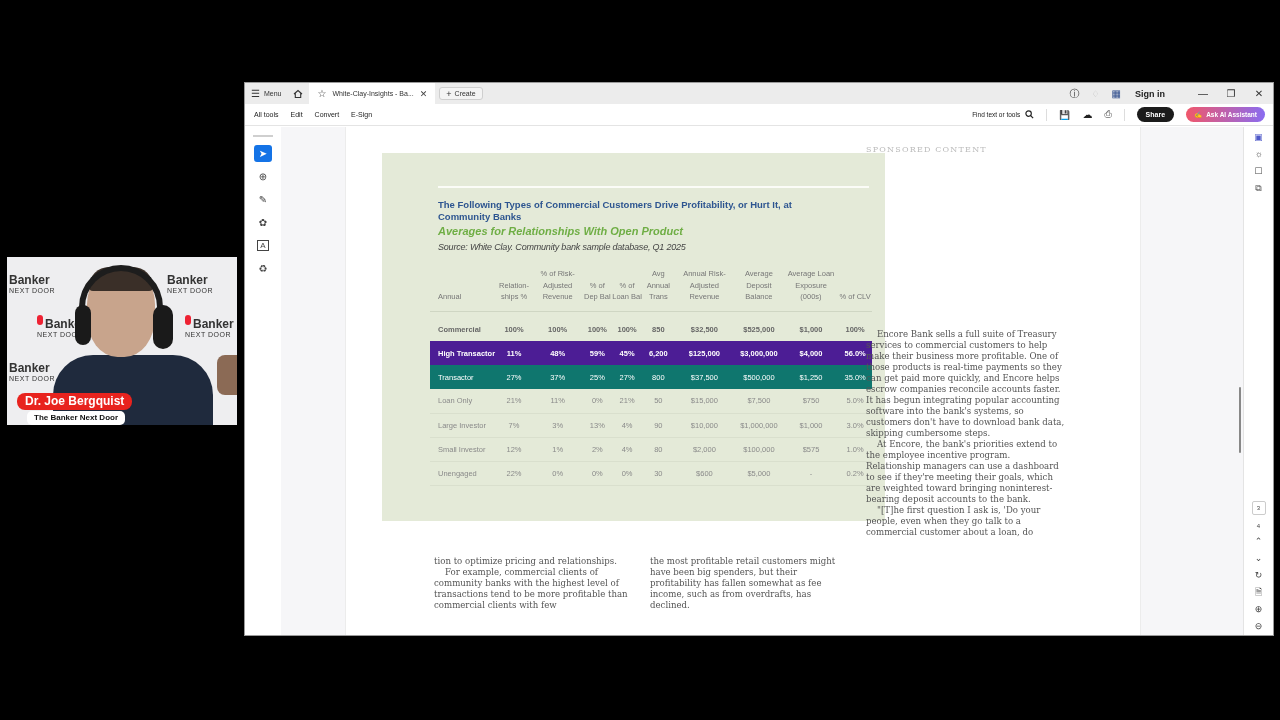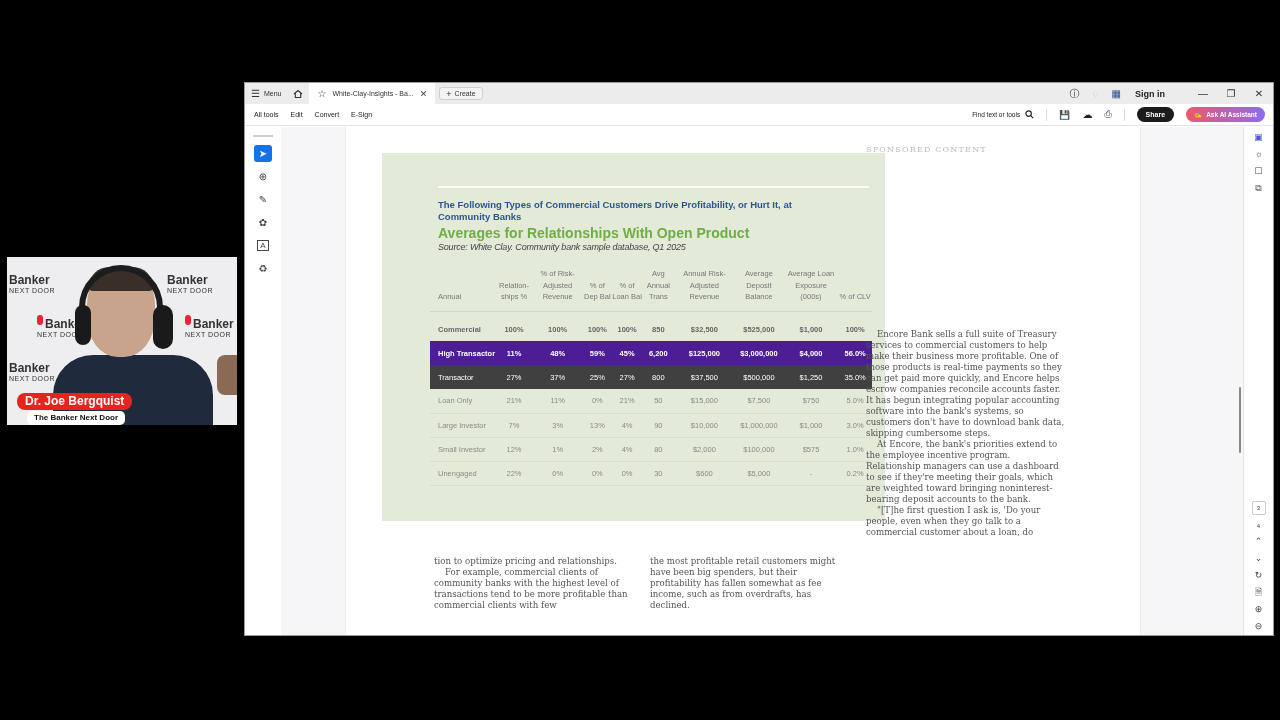--- a/index.html
+++ b/index.html
@@ -48,31 +48,31 @@
   .left-rail { width: 36px; background: #fff; display: flex; flex-direction: column; align-items: center; padding-top: 8px; gap: 6px; }
   .rail-grip { width: 20px; height: 2px; background: #cfcfcf; margin-bottom: 2px; }
   .rail-btn { width: 18px; height: 17px; display: flex; align-items: center; justify-content: center; border-radius: 3px; color: #444; font-size: 10px; }
   .rail-btn.active { background: #1473e6; color: #fff; }
   .doc-area { flex: 1; background: #f6f6f8; position: relative; overflow: hidden; }
   .page { position: absolute; left: 64px; top: 0; width: 796px; height: 510px; background: #fff; border-left: 1px solid #ececec; border-right: 1px solid #ececec; }
 
   .chart-box { position: absolute; left: 36px; top: 26px; width: 503px; height: 368px; background: #e4ead8; }
   .chart-rule { position: absolute; left: 56px; right: 16px; top: 33px; height: 2px; background: #fbfcf7; }
   .chart-title { position: absolute; left: 56px; top: 46px; width: 400px; font-size: 9.5px; font-weight: 700; color: #2d5590; line-height: 12px; }
-  .chart-subtitle { position: absolute; left: 56px; top: 72px; font-size: 14px; font-weight: 700; color: #6fae45; }
+  .chart-subtitle { position: absolute; left: 56px; top: 72px; font-size: 11px; font-style: italic; font-weight: 700; color: #6fae45; }
   .chart-source { position: absolute; left: 56px; top: 89px; font-size: 9px; font-style: italic; color: #444; letter-spacing: -0.2px; }
 
   table.seg { position: absolute; left: 48px; top: 115px; width: 442px; border-collapse: collapse; font-size: 7.5px; color: #777; }
   table.seg th { font-weight: 400; color: #777; text-align: center; vertical-align: bottom; line-height: 11.5px; padding-bottom: 8px; border-bottom: 1px solid #cfd6c3; }
   table.seg th:first-child { text-align: left; padding-left: 8px; }
   table.seg td { text-align: center; height: 24px; border-bottom: 1px solid #d9dfcd; }
   table.seg td:first-child { text-align: left; padding-left: 8px; white-space: nowrap; }
   table.seg tr.r-commercial td { color: #666; font-weight: 700; height: 30px; border-bottom: none; padding-top: 6px; }
   table.seg tr.r-high td { background: #4c1d95; color: #fff; font-weight: 700; border-bottom: none; }
-  table.seg tr.r-trans td { background: #404040; color: #fff; border-bottom: none; }
+  table.seg tr.r-trans td { background: #0f766e; color: #fff; border-bottom: none; }
   table.seg tr.r-plain td { color: #8a8a8a; }
 
   .col-text { position: absolute; font-family: "DejaVu Serif", serif; font-size: 8.6px; color: #555; line-height: 11px; }
   .col-a { left: 88px; top: 429px; width: 200px; }
   .col-b { left: 304px; top: 429px; width: 200px; }
   .col-c { left: 520px; top: 202px; width: 200px; }
   .col-text p { text-indent: 11px; }
   .col-text p.noindent { text-indent: 0; }
   .sponsored { position: absolute; left: 520px; top: 18px; font-family: "DejaVu Serif", serif; font-size: 8px; letter-spacing: 1.2px; color: #bbb; }
 

